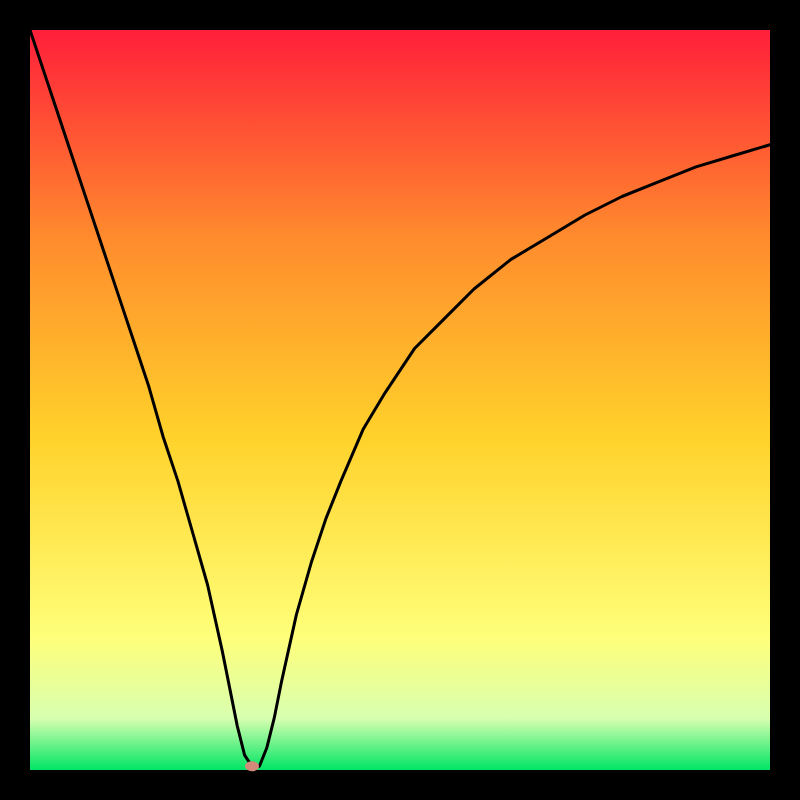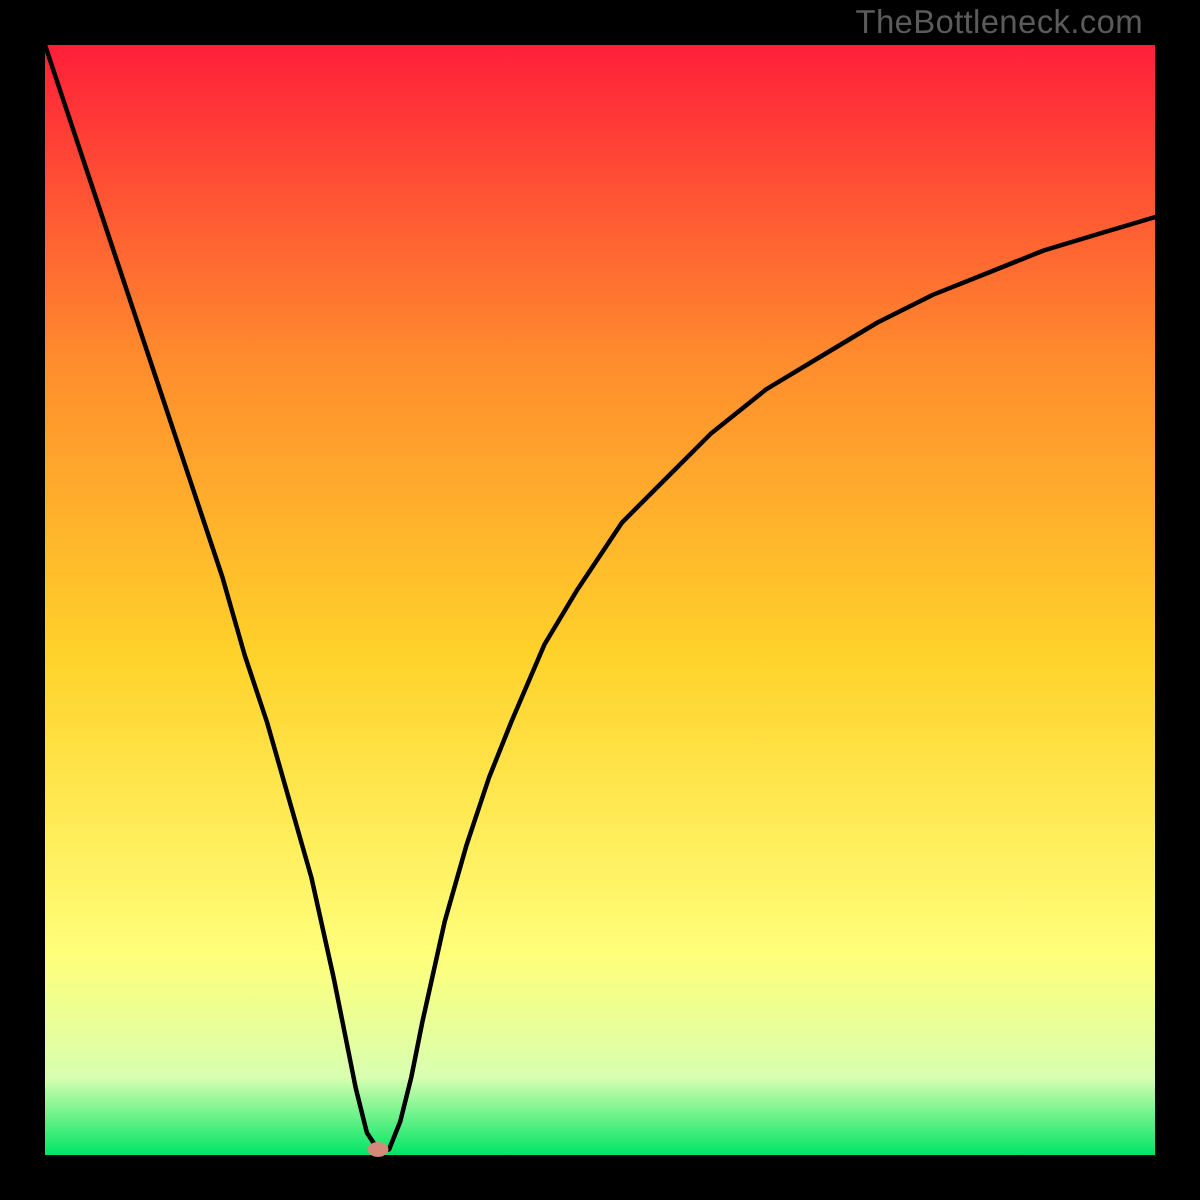--- a/index.html
+++ b/index.html
@@ -24,14 +24,13 @@
   </defs>
 
   <rect id="frame-bg" x="0" y="0" width="800" height="800" fill="#000000"></rect>
   <rect id="plot-bg" x="30" y="30" width="740" height="740" fill="url(#bg-grad)"></rect>
 
   <path id="curve" fill="none" stroke="#000000" stroke-width="3" stroke-linecap="round" stroke-linejoin="round" d="M30.0 30.0 L44.8 74.4 L59.6 118.8 L74.4 163.2 L89.2 207.6 L104.0 252.0 L118.8 296.4 L133.6 340.8 L148.4 385.2 L163.2 437.0 L178.0 481.4 L192.8 533.2 L207.6 585.0 L222.4 651.6 L229.8 688.6 L237.2 725.6 L244.6 755.2 L252.0 766.3 L259.4 766.3 L266.8 747.8 L274.2 718.2 L281.6 681.2 L296.4 614.6 L311.2 562.8 L326.0 518.4 L340.8 481.4 L363.0 429.6 L385.2 392.6 L414.8 348.2 L444.4 318.6 L474.0 289.0 L511.0 259.4 L548.0 237.2 L585.0 215.0 L622.0 196.5 L659.0 181.7 L696.0 166.9 L733.0 155.8 L770.0 144.7"></path>
 
   <ellipse id="marker" rx="7" ry="5" fill="#d48a7a" cx="252" cy="766.3"></ellipse>
 </svg>
 
-<span id="watermark">TheBottleneck.com</span>
 </div>
 
 </body></html>

